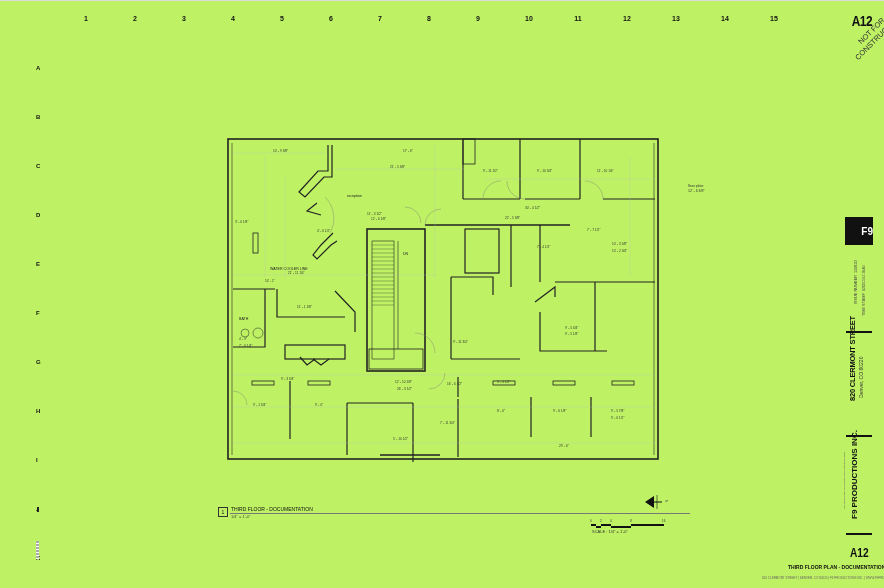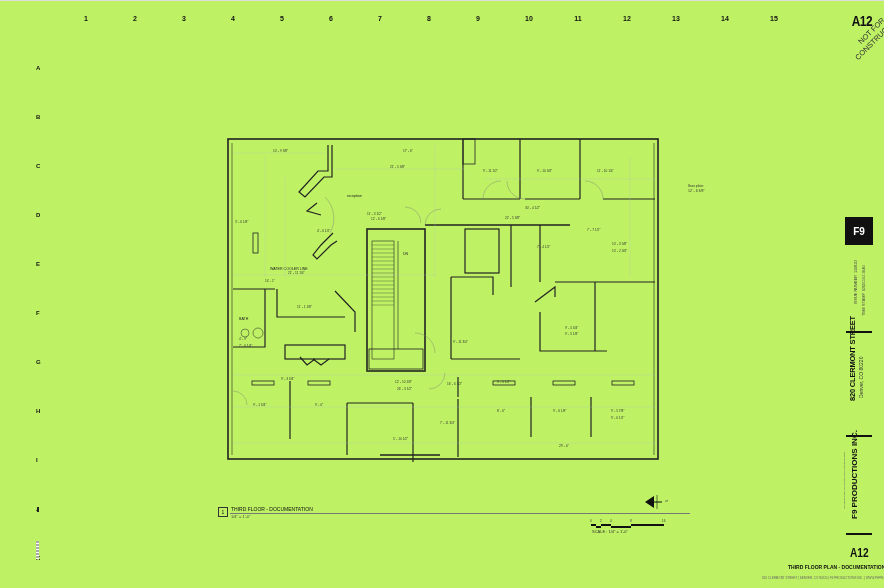--- a/index.html
+++ b/index.html
@@ -2,21 +2,21 @@
 <html><head>
 <meta charset="utf-8">
 <style>
   html, body { margin:0; padding:0; background:#ffffff; }
   body { width:884px; height:588px; position:relative; overflow:hidden; font-family:"Liberation Sans", sans-serif; color:#111; }
   .sheet { position:absolute; left:0; top:0; width:884px; height:588px; background:#bef264; border-top:1px solid #ddd; }
   .col-num { position:absolute; top:14px; font-size:7px; font-weight:bold; width:12px; text-align:center; }
   .row-let { position:absolute; left:36px; font-size:6px; font-weight:bold; }
   .sheet-tag-top { position:absolute; right:12px; top:12px; font-size:14px; font-weight:bold; font-family:"Liberation Sans", sans-serif; letter-spacing:-0.5px; transform:scaleX(0.85); transform-origin:right; }
   .nfc { position:absolute; left:840px; top:55px; width:80px; font-size:7.5px; text-align:center; transform:rotate(-45deg); transform-origin:0 0; line-height:9px; color:#333; }
-  .f9-box { position:absolute; left:845px; top:216px; width:28px; height:28px; background:#111; color:#fff; font-size:10px; font-weight:bold; display:flex; align-items:center; justify-content:center; }
+  .f9-box { position:absolute; left:845px; top:216px; width:28px; height:28px; background:#111; color:#fff; font-size:10px; font-weight:bold; display:flex; align-items:center; justify-content:flex-end; }
   .vtext { position:absolute; transform:rotate(-90deg); transform-origin:0 0; white-space:nowrap; }
   .vdiv { position:absolute; left:846px; width:26px; height:2px; background:#111; }
   .sheet-tag-bot { position:absolute; left:850px; top:545px; font-size:12px; font-weight:bold; transform:scaleX(0.85); transform-origin:left; }
   .sheet-title { position:absolute; left:788px; top:563px; font-size:5px; font-weight:bold; white-space:nowrap; }
   .footer-note { position:absolute; left:762px; top:575px; font-size:3px; color:#666; white-space:nowrap; }
   .view-title { position:absolute; left:218px; top:506px; }
   .view-num { position:absolute; left:0; top:0; width:8px; height:8px; border:1px solid #333; font-size:5px; text-align:center; line-height:8px; }
   .view-name { position:absolute; left:13px; top:0; font-size:5px; white-space:nowrap; }
   .view-scale { position:absolute; left:13px; top:6px; font-size:4px; white-space:nowrap; color:#444; }
   .view-line { position:absolute; left:12px; top:6px; width:460px; height:1px; background:#777; }

